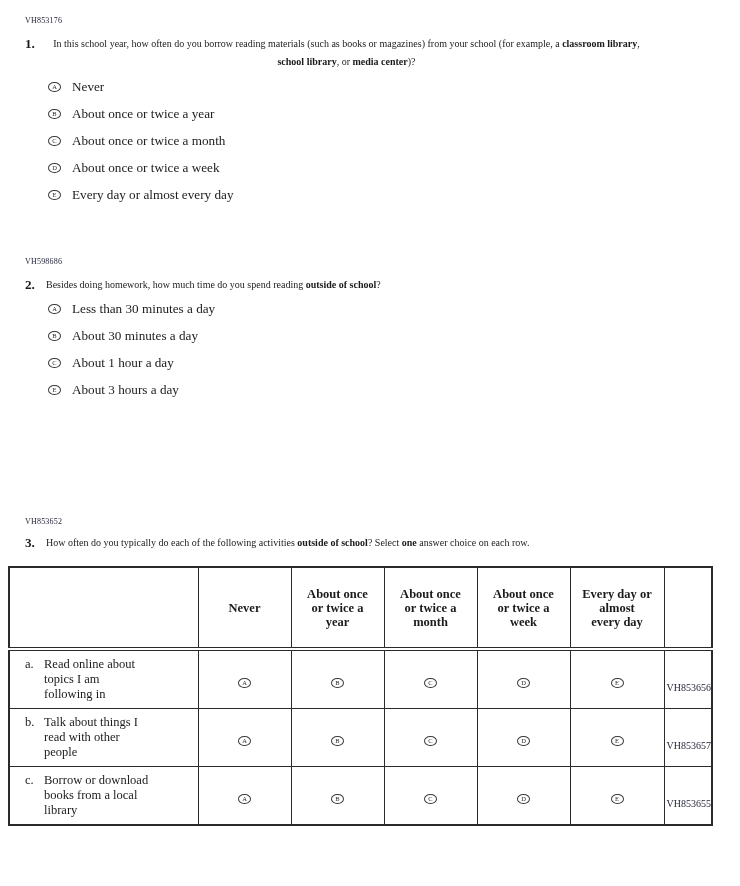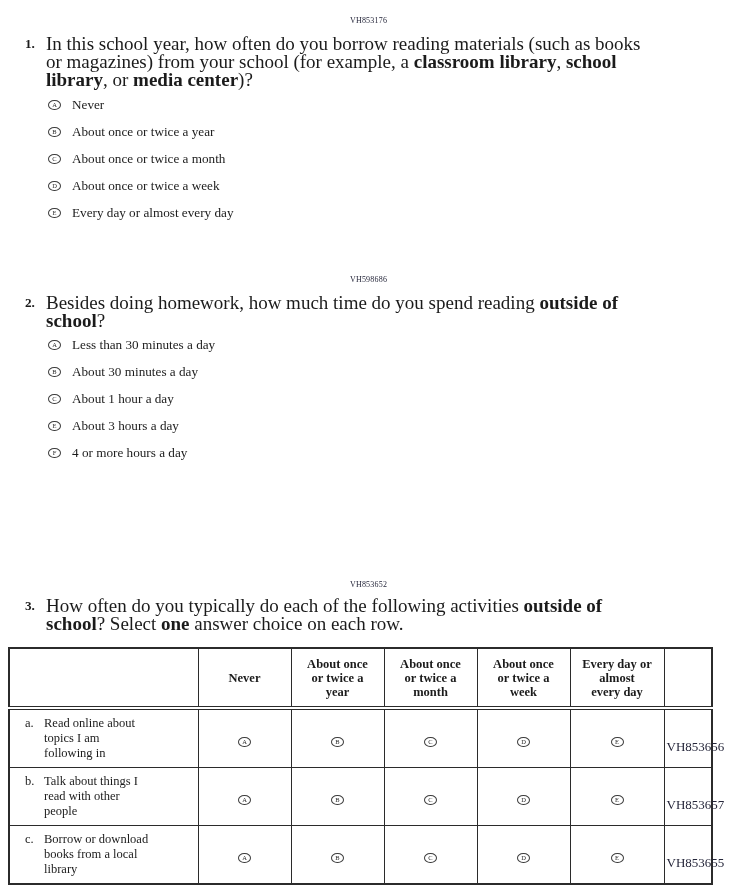--- a/index.html
+++ b/index.html
@@ -1,40 +1,40 @@
 <!DOCTYPE html>
 <html><head>
 <meta charset="utf-8">
 <style>
   html,body{margin:0;padding:0;background:#fff;}
   body{width:740px;height:886px;font-family:"Liberation Serif",serif;color:#1b1b1b;overflow:hidden;}
   .page{box-sizing:border-box;width:740px;padding:16px 28px 0 25px;}
-  .code-line{text-align:center;font-size:8px;line-height:9px;color:#25263a;letter-spacing:.2px;}
+  .code-line{text-align:left;font-size:8px;line-height:9px;color:#25263a;letter-spacing:.2px;}
   .q-row{display:flex;margin-top:10px;}
   .q-num{font-weight:bold;width:21px;flex:none;font-size:13.2px;line-height:18px;}
-  .q-text{margin:0;font-size:19px;line-height:18px;max-width:601px;}
+  .q-text{margin:0;font-size:10px;line-height:18px;max-width:601px;text-align:center;}
   .q-text b{font-weight:bold;}
   .opts{margin-left:23px;}
   .opt{display:flex;align-items:center;margin-bottom:13px;}
   .bubble{display:inline-flex;justify-content:center;align-items:center;box-sizing:border-box;
           width:13px;height:10.5px;border:1px solid #3c3c3c;border-radius:50%;
           font-size:6.5px;line-height:1;flex:none;color:#2a2a2a;}
   .opt-label{margin-left:11px;font-size:13.2px;line-height:14px;}
   .m-q1{margin-top:9px;}
   .m-sec{margin-top:55px;}
   .m-sec3{margin-top:120px;}
   .m-optq2{margin-top:8px;}
   table.grid{border-collapse:collapse;table-layout:fixed;width:705px;margin:14px 0 0 -17px;
              border:2px solid #2b2b2b;}
   table.grid th,table.grid td{border:1px solid #2b2b2b;}
   table.grid th{font-weight:bold;font-size:12.5px;line-height:14px;white-space:pre-line;
-                vertical-align:middle;text-align:center;padding:5px 1px;height:47px;}
+                vertical-align:middle;text-align:center;padding:16px 1px;height:47px;}
   table.grid th.hdr-bottom{border-bottom:4px double #2b2b2b;}
   td.cell-bubble{text-align:center;vertical-align:middle;height:55px;}
-  td.cell-code{font-size:13px;color:#25263a;vertical-align:middle;padding:16px 1px 0 2px;}
+  td.cell-code{font-size:10px;color:#25263a;vertical-align:middle;padding:16px 1px 0 2px;}
   .row-label{display:flex;padding:5px 2px 5px 14px;font-size:12.5px;line-height:15px;}
   .row-letter{width:19px;flex:none;}
   .row-text{white-space:pre-line;}
   .col-label{width:189px;} .col-opt{width:93px;} .col-opt2{width:94px;} .col-code{width:48px;}
 </style>
 </head>
 <body>
 
 <div class="page">
 
@@ -80,24 +80,20 @@
       <span class="bubble">B</span>
       <span class="opt-label">About 30 minutes a day</span>
     </div>
     <div class="opt">
       <span class="bubble">C</span>
       <span class="opt-label">About 1 hour a day</span>
     </div>
     <div class="opt">
       <span class="bubble">E</span>
       <span class="opt-label">About 3 hours a day</span>
-    </div>
-    <div class="opt">
-      <span class="bubble">F</span>
-      <span class="opt-label">4 or more hours a day</span>
     </div>
   </div>
 
   <div class="code-line m-sec3">VH853652</div>
   <div class="q-row" style="margin-top:8px;">
     <span class="q-num">3.</span>
     <p class="q-text"><span>How often do you typically do each of the following activities </span><b>outside of school</b><span>? Select </span><b>one</b><span> answer choice on each row.</span></p>
   </div>
 
   <table class="grid">

